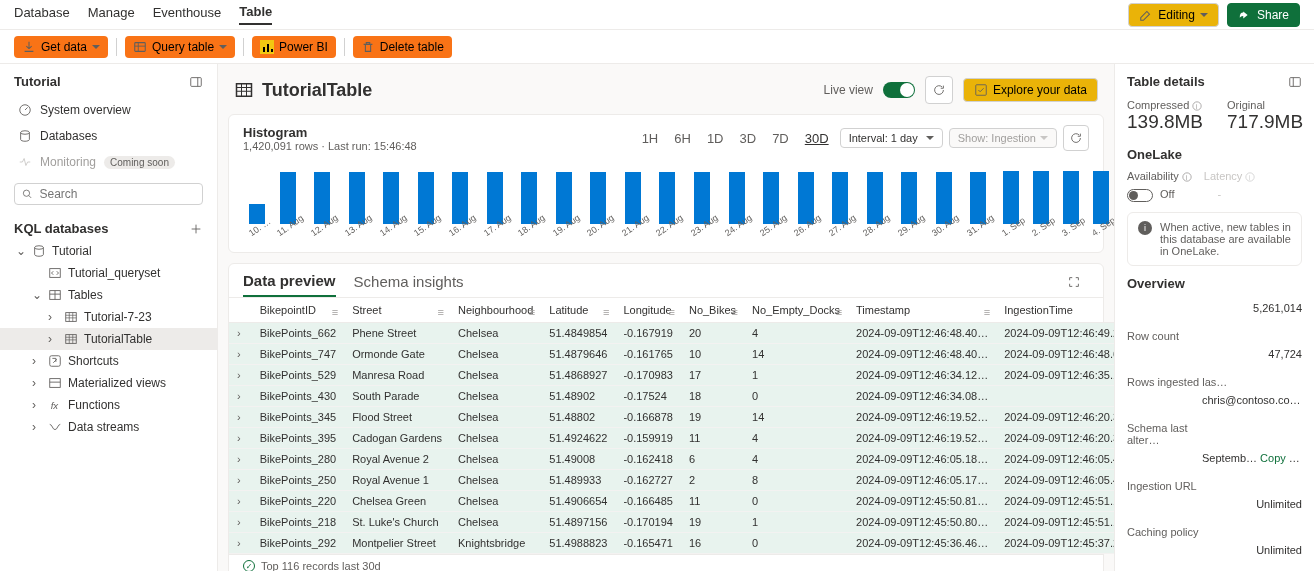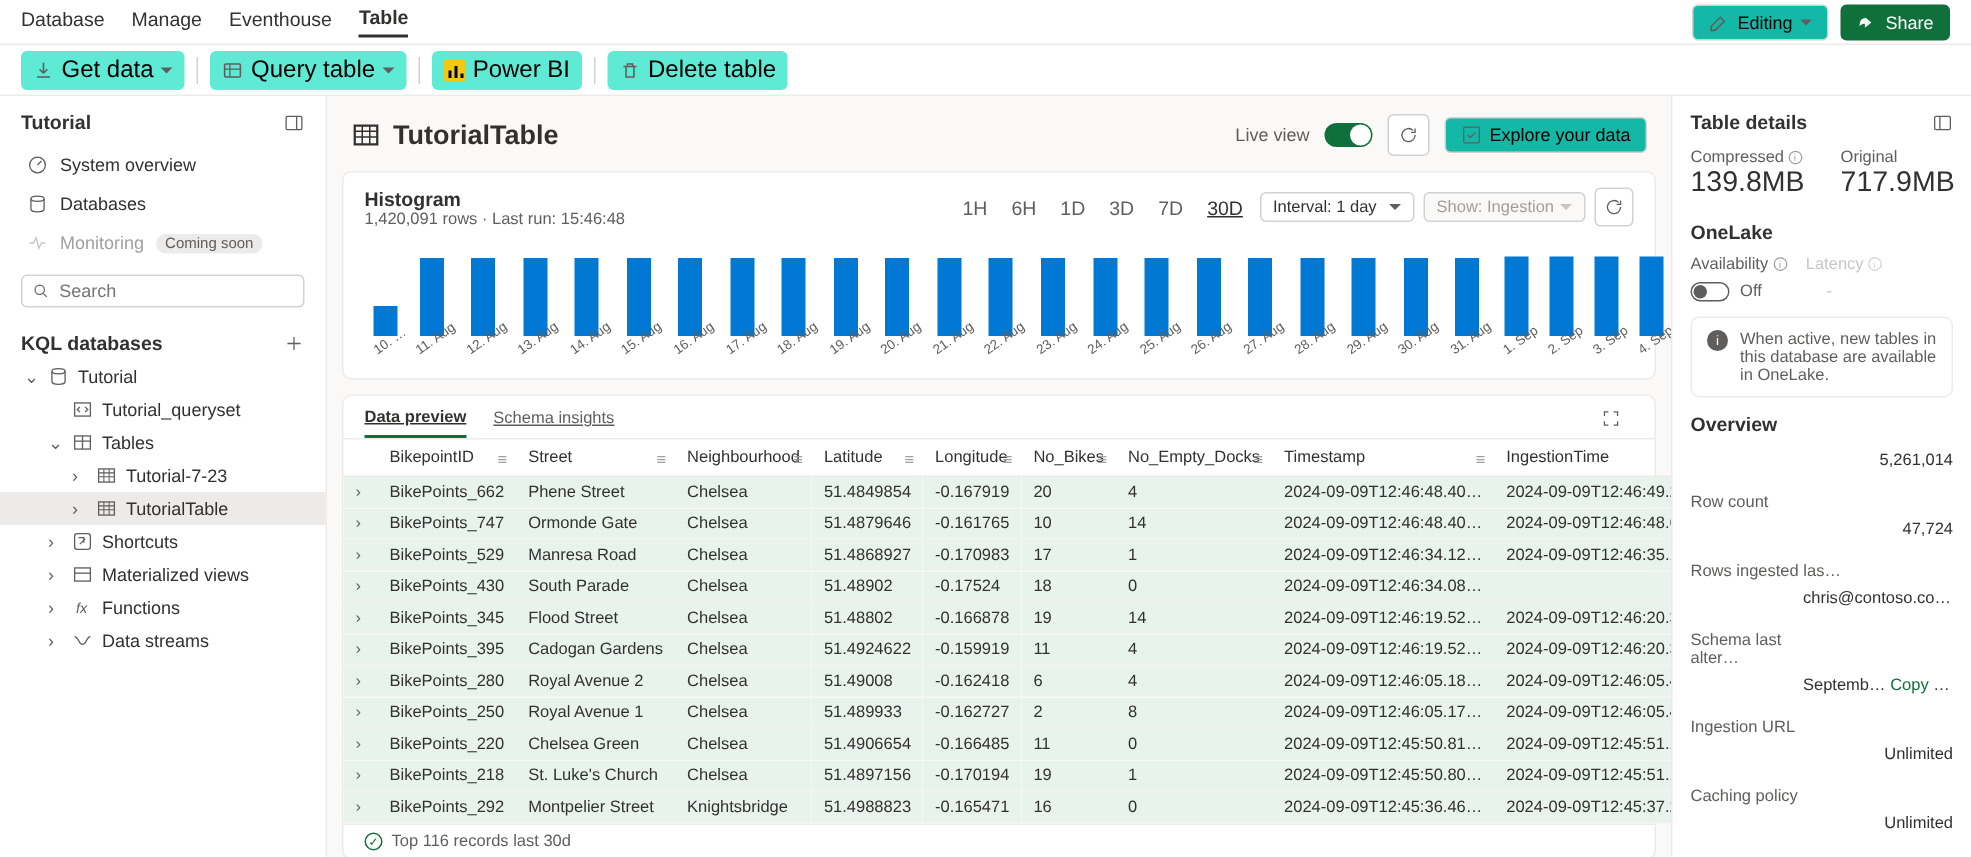--- a/index.html
+++ b/index.html
@@ -1,24 +1,24 @@
 <!DOCTYPE html>
 <html><head>
   <meta charset="utf-8">
   <style>
     * { box-sizing: border-box; margin: 0; padding: 0; }
     body { font-family: "Segoe UI", sans-serif; font-size: 12px; color: #323130; background: #fff; width: 1314px; height: 571px; overflow: hidden; }
     .top-tabs { display: flex; align-items: center; height: 30px; border-bottom: 1px solid #edebe9; padding: 0 14px; gap: 18px; }
     .top-tabs .tab { font-size: 13px; color: #323130; cursor: pointer; padding-bottom: 4px; }
     .top-tabs .tab.active { border-bottom: 2px solid #323130; font-weight: 600; }
     .top-right { margin-left: auto; display: flex; gap: 8px; }
-    .btn { display: inline-flex; align-items: center; gap: 5px; padding: 3px 10px; border: 1px solid #d1d1d1; background: #14b8a6; border-radius: 4px; cursor: pointer; font-size: 12px; height: 24px; }
+    .btn { display: inline-flex; align-items: center; gap: 5px; padding: 3px 10px; border: 1px solid #d1d1d1; background: #eab308; border-radius: 4px; cursor: pointer; font-size: 12px; height: 24px; }
     .btn-primary { background: #0f703b; color: #fff; border-color: #0f703b; }
     .toolbar { display: flex; align-items: center; height: 34px; padding: 0 14px; gap: 4px; border-bottom: 1px solid #edebe9; }
-    .tool-btn { display: inline-flex; align-items: center; gap: 5px; padding: 4px 8px; background: #5eead4; border: none; border-radius: 4px; cursor: pointer; font-size: 16px; }
+    .tool-btn { display: inline-flex; align-items: center; gap: 5px; padding: 4px 8px; background: #f97316; border: none; border-radius: 4px; cursor: pointer; font-size: 12px; }
     .divider { height: 18px; width: 1px; background: #d1d1d1; margin: 0 4px; }
     .dropdown-chevron { width:0;height:0;border-left:4px solid transparent;border-right:4px solid transparent;border-top:4px solid #605e5c; }
     .main-layout { display: flex; height: calc(571px - 64px); }
     .sidebar { width: 218px; border-right: 1px solid #edebe9; padding: 10px 0; display:flex; flex-direction:column; }
     .sidebar-header { display:flex; align-items:center; justify-content:space-between; padding: 0 14px 8px; }
     .sidebar-header span { font-size:13px; font-weight:600; }
     .nav-item { display: flex; align-items: center; gap: 8px; padding: 6px 18px; cursor: pointer; font-size: 12px; color:#323130; }
     .nav-item.muted { color:#a19f9d; }
     .badge { background: #edebe9; color:#605e5c; font-size:10px; padding:1px 6px; border-radius:10px; }
     .search-box { margin: 8px 14px; border: 1px solid #d1d1d1; border-radius: 4px; display:flex; align-items:center; padding:3px 6px; gap:6px; }
@@ -46,21 +46,21 @@
     .time-btn { font-size:13px; color:#605e5c; padding:3px 5px; cursor:pointer; }
     .time-btn.active { color:#323130; text-decoration:underline; font-weight:400; }
     .interval-btn { border:1px solid #d1d1d1; border-radius:4px; padding:3px 8px; font-size:11px; display:flex; align-items:center; gap:8px; cursor:pointer; }
     .show-btn { border:1px solid #d1d1d1; border-radius:4px; padding:3px 8px; font-size:11px; display:flex; align-items:center; gap:4px; color:#a19f9d; background:#faf9f8; }
     .chart { display:flex; align-items:flex-end; gap:4px; height:82px; margin-top:8px; padding:0 2px; }
     .bar-wrap { flex:1; display:flex; flex-direction:column; align-items:center; }
     .bar { width:16px; background:#0078d4; }
     .bar-label { font-size:9px; color:#605e5c; margin-top:2px; transform:rotate(-35deg); transform-origin:top left; white-space:nowrap; height:16px; position:relative; left:2px; top:4px; }
     .data-card { margin-top:10px; }
     .data-tabs { display:flex; padding:8px 14px 0; gap:18px; border-bottom:1px solid #edebe9; align-items:center; }
-    .data-tab { font-size:11px; padding-bottom:6px; cursor:pointer; color:#605e5c;text-decoration:underline; }
+    .data-tab { font-size:15px; padding-bottom:6px; cursor:pointer; color:#605e5c; }
     .data-tab.active { color:#323130; border-bottom:2px solid #0f703b; font-weight:600; }
     .expand-icon { margin-left:auto; color:#605e5c; cursor:pointer; padding-right:8px; padding-bottom:6px; }
     .data-table { width:calc(100% - 24px); font-size:11px; border-collapse:collapse; margin: 0 0 0 0;}
     .data-table th { text-align:left; font-weight:400; color:#323130; padding:6px 8px; border-bottom:1px solid #edebe9; position:relative; }
     .col-menu { position:absolute; right:6px; top:8px; color:#a19f9d; font-size:11px; }
     .data-table td { padding:4px 8px; border-bottom:1px solid #f3f2f1; color:#323130; white-space:nowrap; overflow:hidden; text-overflow:ellipsis; }
     .data-table tbody tr { background:#e8f3ee; }
     .row-chev { color:#605e5c; padding-right:3px; }
     .table-wrap { display:flex; }
     .table-footer { display:flex; align-items:center; gap:6px; padding:5px 14px; font-size:11px; color:#605e5c; border-top:1px solid #edebe9; }

